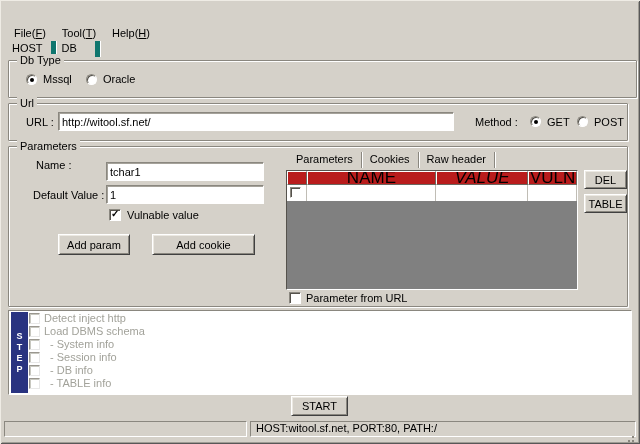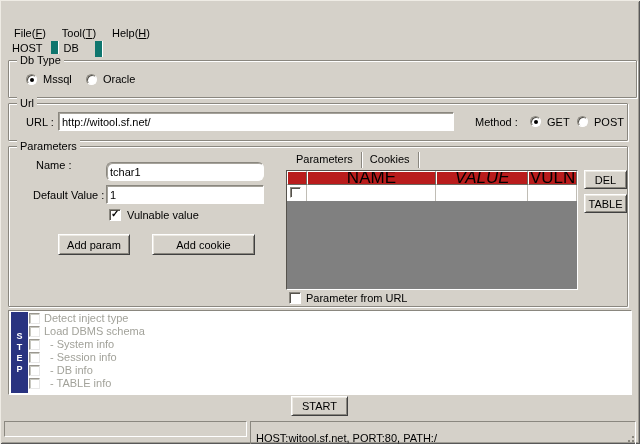--- a/index.html
+++ b/index.html
@@ -26,21 +26,21 @@
   }
   .min-icon::after { content:""; position:absolute; left:3px; bottom:2px; width:6px; height:2px; background:#000; }
   .max-icon::after { content:""; position:absolute; left:3px; top:2px; width:8px; height:7px; border:1px solid #000; border-top-width:2px; }
   .close-icon::after { content:"×"; position:absolute; left:0; right:0; top:-3px; text-align:center; font-size:13px; font-weight:bold; color:#000; }
   
   .menubar { position:absolute; left:6px; top:24px; height:17px; display:flex; align-items:center; }
   .menu-item { padding:1px 8px; }
   .mnemonic { text-decoration:underline; }
   
   .main-tabs { position:absolute; left:6px; top:41px; height:16px; display:flex; }
-  .main-tab { padding:1px 8px 1px 6px; border-right:7px solid #0f766e; box-shadow:1px 0 0 #fff; min-width:44px; }
+  .main-tab { padding:1px 8px 1px 6px; border-right:5px solid #0f766e; box-shadow:1px 0 0 #fff; min-width:44px; }
   
   .groupbox {
     position:absolute; border:1px solid #8a877f; border-radius:1px;
     box-shadow: inset 1px 1px 0 #fff, 1px 1px 0 #fff;
   }
   .grouplabel { position:absolute; top:-7px; left:8px; background:#d5d1c9; padding:0 3px; }
   
   .radio {
     width:11px; height:11px; border-radius:50%; background:#fff; position:absolute;
     border:1px solid; border-color:#8a877f #fff #fff #8a877f;
@@ -94,23 +94,23 @@
   .step-item { position:absolute; left:20px; height:13px; }
   .step-item .checkbox { left:0; top:0; width:11px; height:11px; border-color:#9a978f #e8e8e8 #e8e8e8 #9a978f; box-shadow:inset 1px 1px 0 #c8c8c0; }
   .step-item .txt { position:absolute; left:15px; top:-1px; color:#a2a29a; white-space:nowrap; }
   .step-item.sub .txt { left:21px; }
   
   .statusbar-left {
     position:absolute; left:4px; top:421px; width:243px; height:16px;
     border:1px solid; border-color:#8a877f #fff #fff #8a877f;
   }
   .statusbar-main {
-    position:absolute; left:250px; top:421px; right:4px; height:24px;
-    border:1px solid; border-color:#8a877f #fff #fff #8a877f;
-    display:flex; align-items:flex-end; padding-left:5px; white-space:nowrap; overflow:hidden;
+    position:absolute; left:250px; top:421px; right:4px; height:16px;
+    border:1px solid; border-color:#8a877f #fff #fff #8a877f;
+    display:flex; align-items:flex-start; padding-left:5px; white-space:nowrap; overflow:hidden;
   }
   .grip { position:absolute; right:6px; bottom:6px; width:2px; height:2px; background:#8a877f;
     box-shadow: -4px 4px 0 #8a877f, 0 4px 0 #8a877f, -8px 8px 0 #8a877f, -4px 8px 0 #8a877f, 0 8px 0 #8a877f; }
 </style>
 </head>
 <body>
 
 <div class="window">
 
 
@@ -141,31 +141,32 @@
     <span class="radio on" style="left:521px; top:12px;"></span>
     <span class="lbl" style="left:538px; top:12px;">GET</span>
     <span class="radio" style="left:568px; top:12px;"></span>
     <span class="lbl" style="left:585px; top:12px;">POST</span>
   </div>
 
   <div class="groupbox" style="left:8px; top:146px; width:620px; height:161px;">
     <span class="grouplabel">Parameters</span>
 
     <span class="lbl" style="left:27px; top:12px;">Name :</span>
-    <input class="field" style="left: 97px; top: 15px; width: 158px; border-radius: 6px;" value="tchar1">
+    <input class="field" style="left: 97px; top: 15px; width: 158px;" value="tchar1">
     <span class="lbl" style="left:24px; top:42px;">Default Value :</span>
     <input class="field" style="left: 97px; top: 38px; width: 158px;" value="1">
     <span class="checkbox on" style="left:100px; top:62px;"></span>
     <span class="lbl" style="left:118px; top:62px;">Vulnable value</span>
     <div class="btn" style="left:49px; top:87px; width:72px; height:21px;">Add param</div>
     <div class="btn" style="left:143px; top:87px; width:103px; height:21px;">Add cookie</div>
 
     <div class="panel-tabs">
       <span class="panel-tab">Parameters</span>
       <span class="panel-tab">Cookies</span>
+      <span class="panel-tab">Raw header</span>
     </div>
 
     <div class="grid">
       <div class="grid-header">
         <span class="hcell c-sel"></span>
         <span class="hcell c-name">NAME</span>
         <span class="hcell c-value">VALUE</span>
         <span class="hcell c-vuln">VULN</span>
       </div>
       <div class="grid-row">
@@ -187,21 +188,21 @@
 
   <div class="step-panel">
     <div class="step-bar">
       <span>S</span>
       <span>T</span>
       <span>E</span>
       <span>P</span>
     </div>
     <div class="step-item" style="top:2px;">
       <span class="checkbox"></span>
-      <span class="txt">Detect inject type</span>
+      <span class="txt">Detect inject http</span>
     </div>
     <div class="step-item" style="top:15px;">
       <span class="checkbox"></span>
       <span class="txt">Load DBMS schema</span>
     </div>
     <div class="step-item sub" style="top:28px;">
       <span class="checkbox"></span>
       <span class="txt">- System info</span>
     </div>
     <div class="step-item sub" style="top:41px;">

